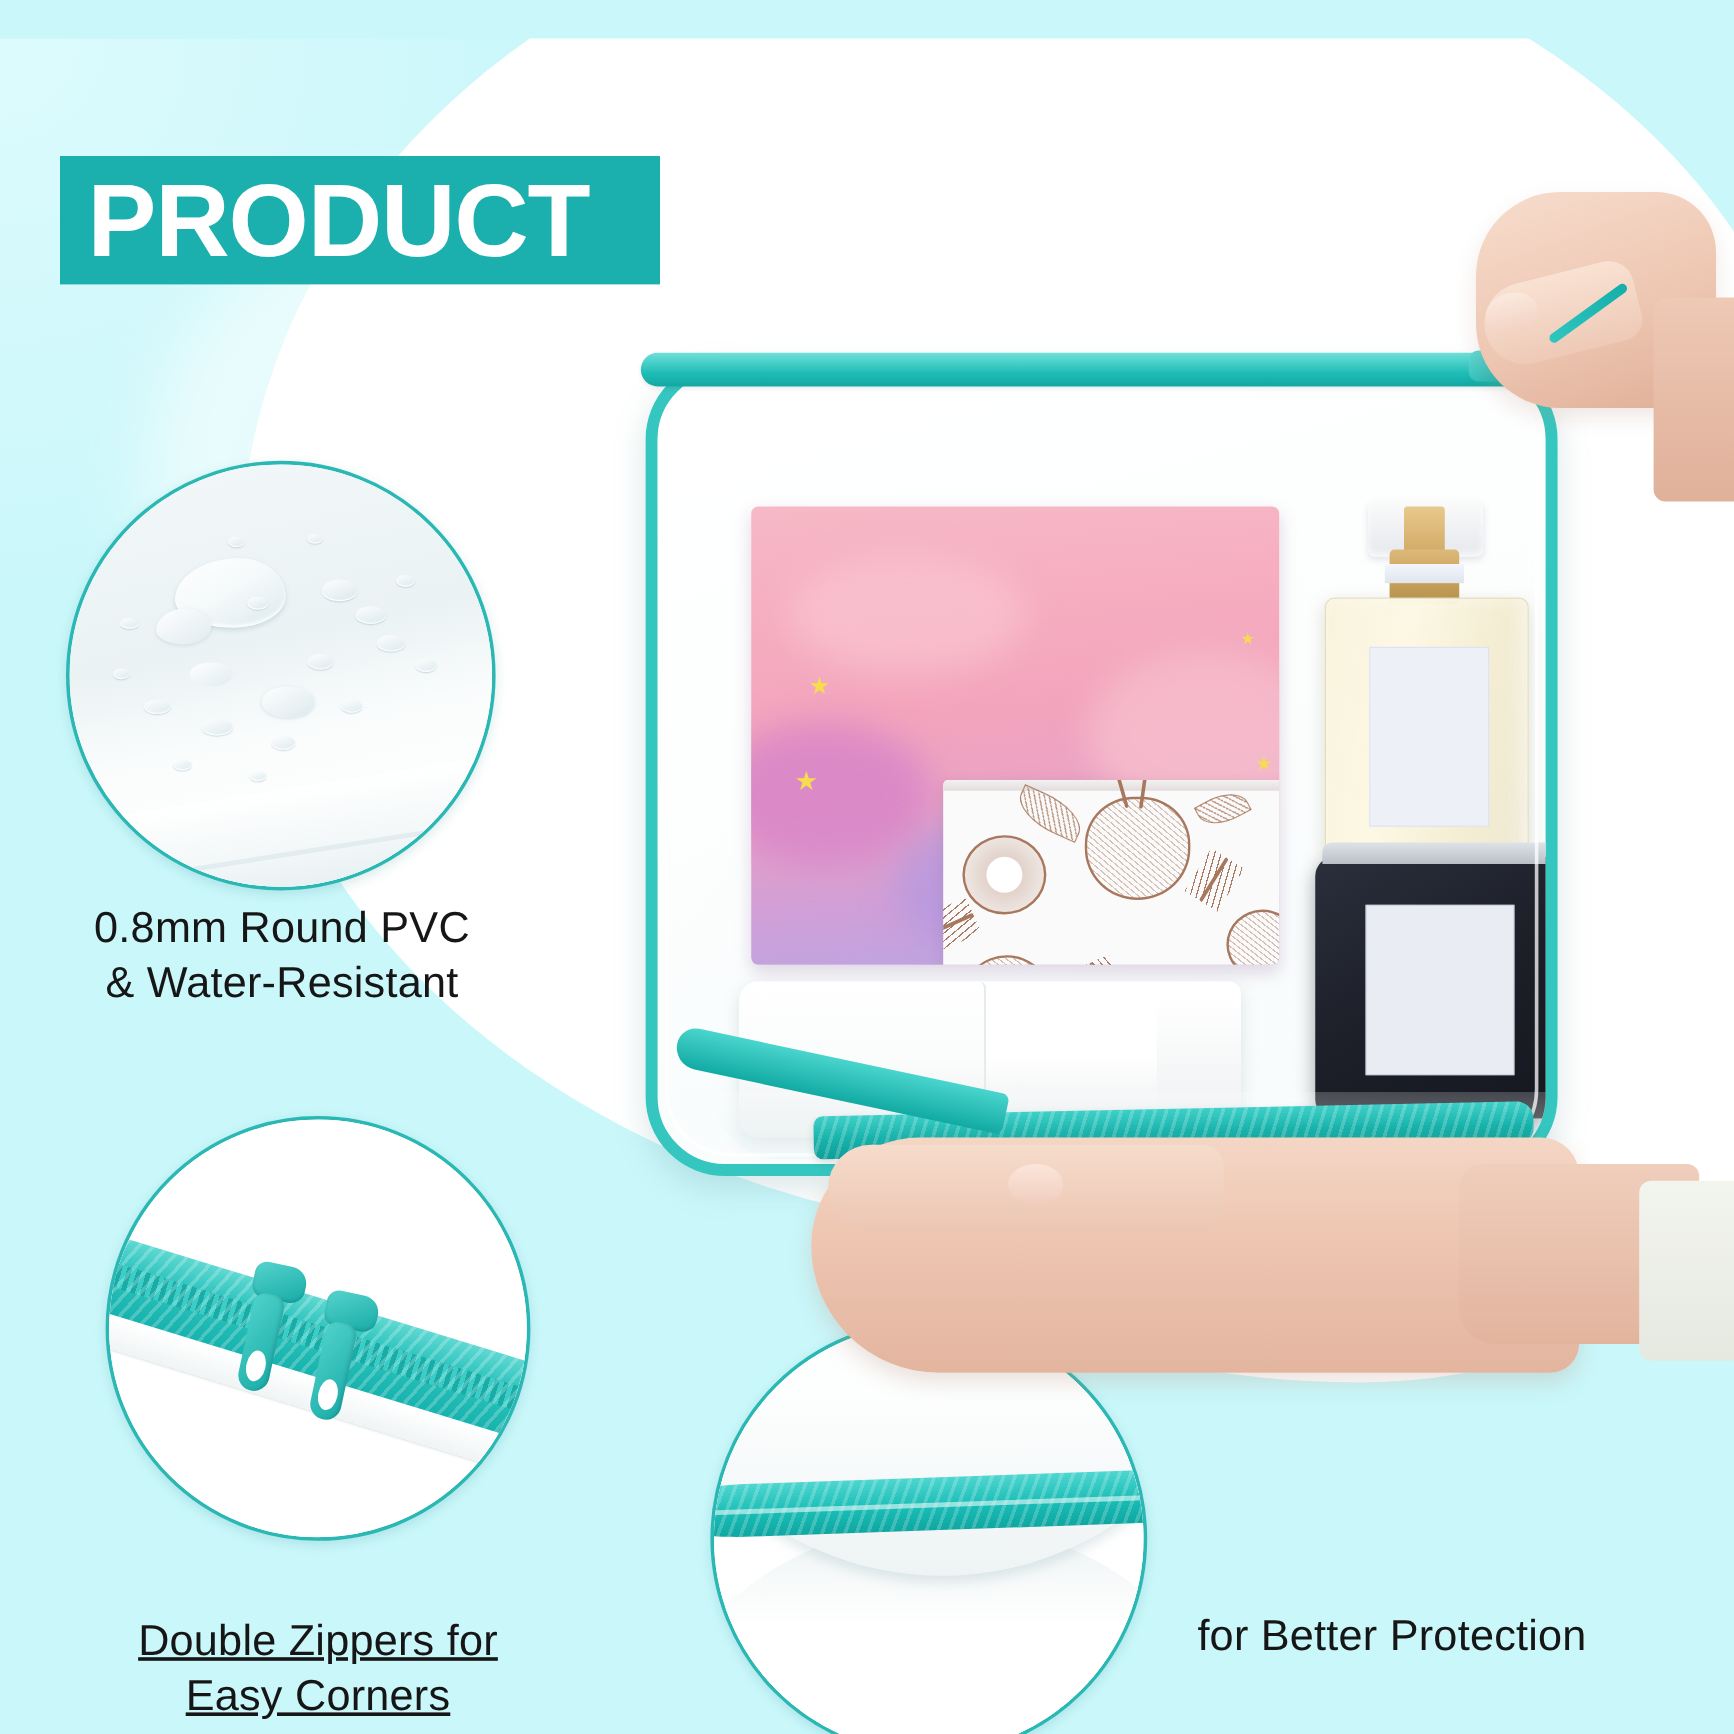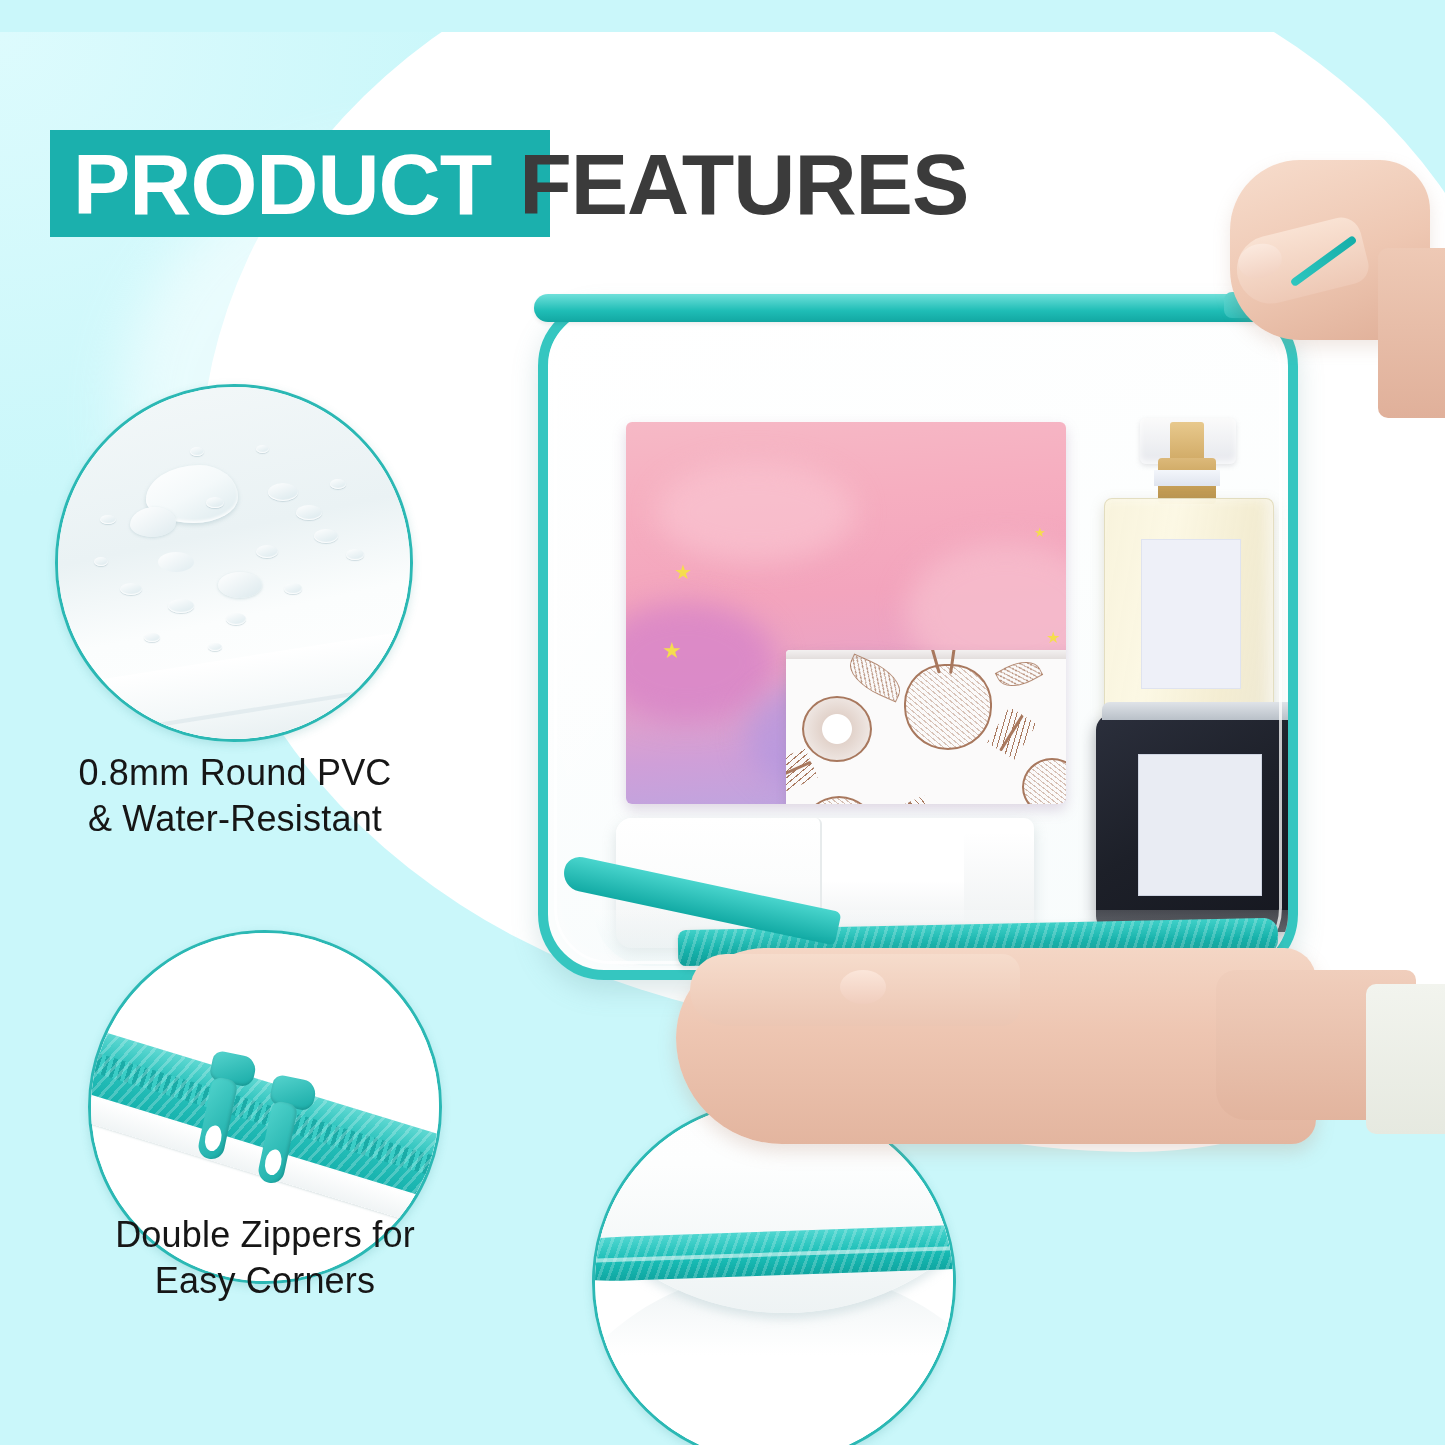--- a/index.html
+++ b/index.html
@@ -177,21 +177,21 @@
     background:rgba(255,255,255,.55);border-radius:50%/8px;transform:rotate(-2deg);
   }
   .rc-bottom{
     position:absolute;left:-70px;top:168px;width:520px;height:300px;
     background:linear-gradient(180deg,#eef3f4 0%,#ffffff 28%,#ffffff 100%);
     border-radius:250px 250px 0 0;
   }
 
   
   #cap1{left:30px;top:718px;width:410px;}
-  #cap2{left:70px;top:1180px;width:390px;}
+  #cap2{left:70px;top:1312px;width:390px;text-decoration:underline;}
   #cap3{left:940px;top:1308px;width:440px;}
 
   
   #product{position:absolute;left:498px;top:240px;width:830px;height:740px;}
 
   .bag{
     position:absolute;left:40px;top:28px;width:740px;height:660px;
     border-radius:66px;
     background:linear-gradient(165deg,rgba(255,255,255,.70) 0%,rgba(250,253,253,.55) 45%,rgba(242,249,250,.62) 100%);
     border:10px solid #35c6c0;
@@ -453,21 +453,20 @@
 
   <div class="corner-fade"></div>
   <div class="blob blob-soft"></div>
   <div class="blob blob-main"></div>
   <div class="blob blob-right"></div>
 
   <div class="header">
     <div class="banner"></div>
     <div class="title-row">
       <span class="title-a">PRODUCT</span>
-      <span class="title-b">FEATURES</span>
     </div>
   </div>
 
   <div class="circle" id="c1">
     <div class="pvc-sheet"></div>
     <div class="pvc-edge"></div>
     <div class="pvc-edge2"></div>
     <div class="bigdrop"></div>
     <div class="bigdrop2"></div>
     <div class="bigdrop3"></div>
@@ -521,20 +520,21 @@
 
   <div class="circle" id="c3">
     <div class="rc-bg"></div>
     <div class="rc-bottom"></div>
     <div class="rc-top"></div>
     <div class="rc-zip"></div>
     <div class="rc-zipw"></div>
     <div class="rc-seam"></div>
   </div>
   <div class="caption" id="cap3">
+    <div>for Better Protection</div>
   </div>
 
   <div id="product">
 
     <div class="bag">
       <div class="bag-gloss"></div>
 
       <div class="notebook">
         <div class="nb-cloud nb-c4"></div>
         <div class="nb-cloud nb-c3"></div>

